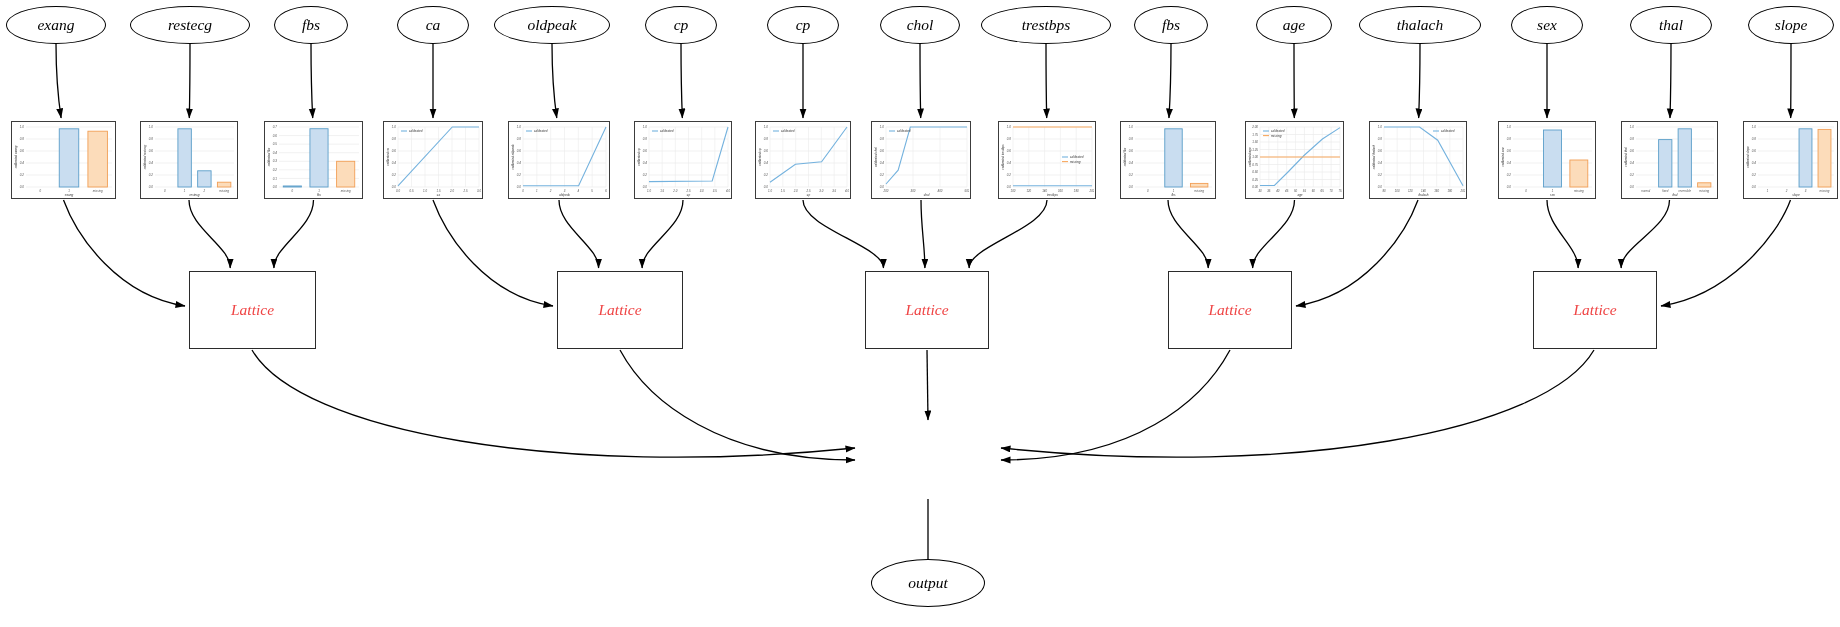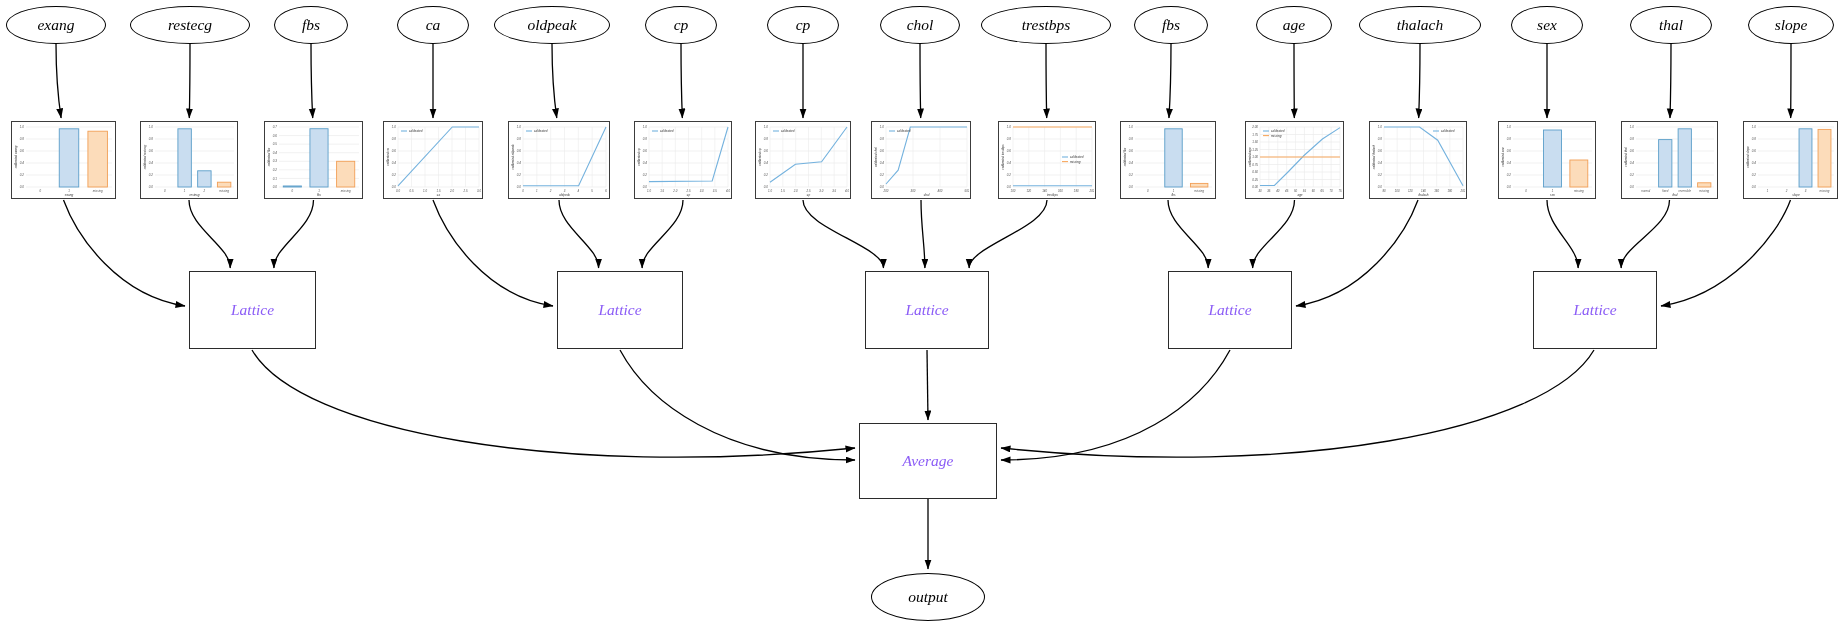--- a/index.html
+++ b/index.html
@@ -2,21 +2,21 @@
 <html><head>
 <meta charset="utf-8">
 <style>
   html,body{margin:0;padding:0;background:#fff;}
   #canvas{position:relative;width:1840px;height:627px;background:#fff;overflow:hidden;
           font-family:"Liberation Serif", serif;font-style:italic;}
   .ellipse-node{position:absolute;border:1.4px solid #000;border-radius:50%;
     display:flex;align-items:center;justify-content:center;background:#fff;
     font-size:15.5px;color:#000;box-sizing:border-box;}
   .box-node{position:absolute;border:1.6px solid #2b2b2b;background:#fff;
-    display:flex;align-items:center;justify-content:center;font-size:15.5px;color:#8b5cf6;
+    display:flex;align-items:center;justify-content:center;font-size:15.5px;color:#ef4444;
     box-sizing:border-box;}
   .chart-node{position:absolute;border:1.6px solid #3c3c3c;background:#fff;box-sizing:border-box;}
   .chart-node svg{display:block;}
   #edges{position:absolute;left:0;top:0;z-index:1;}
   .node-layer{position:absolute;left:0;top:0;width:100%;height:100%;z-index:2;}
 </style>
 </head>
 <body>
 
 <div id="canvas">
@@ -595,20 +595,17 @@
       </div>
       <div class="box-node" style="left: 865px; top: 271px; width: 124px; height: 78px;">
         <span>Lattice</span>
       </div>
       <div class="box-node" style="left: 1168px; top: 271px; width: 124px; height: 78px;">
         <span>Lattice</span>
       </div>
       <div class="box-node" style="left: 1533px; top: 271px; width: 124px; height: 78px;">
         <span>Lattice</span>
       </div>
-      <div class="box-node" style="left: 859px; top: 423px; width: 138px; height: 76px;">
-        <span>Average</span>
-      </div>
-      <div class="ellipse-node" style="left: 871px; top: 573px; width: 114px; height: 48px; text-align: right;">
+      <div class="ellipse-node" style="left: 871px; top: 559px; width: 114px; height: 48px; text-align: right;">
         <span>output</span>
       </div>
     </div>
 </div>
 
 </body></html>

